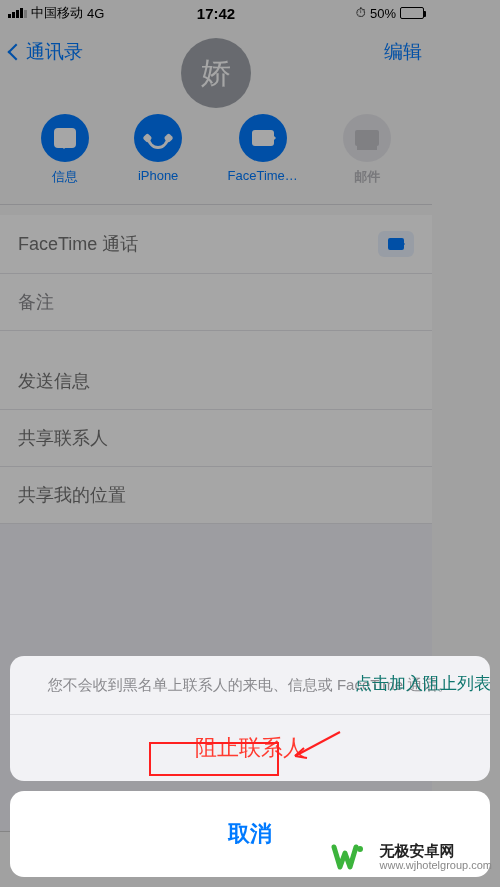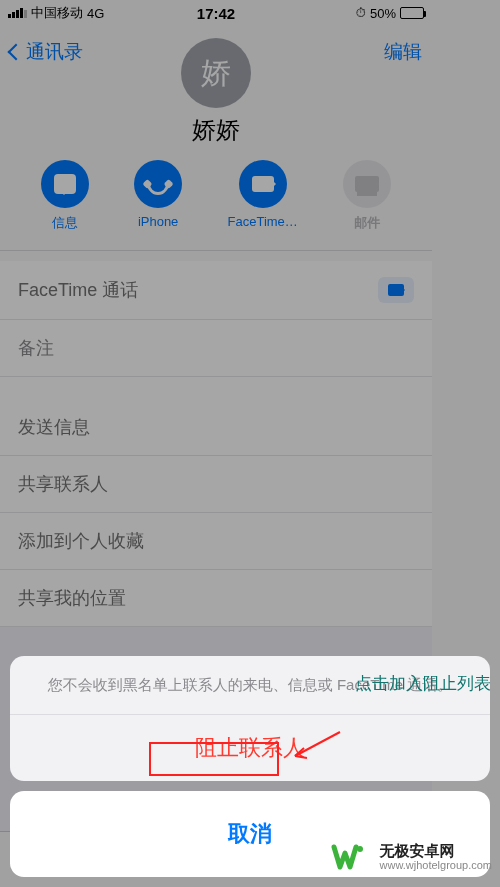--- a/index.html
+++ b/index.html
@@ -113,21 +113,20 @@
   <div class="nav-header">
     <div class="back">
       <span class="chevron-left"></span>
       <span>通讯录</span>
     </div>
     <div class="edit">编辑</div>
   </div>
 
   <div class="contact-header">
     <div class="avatar">娇</div>
-    <div class="contact-name">娇娇</div>
 
     <div class="action-row">
       <div class="action">
         <div class="circ">
             <span class="msg-icon"></span>
           </div>
         <span>信息</span>
       </div>
       <div class="action">
         <div class="circ">
@@ -158,23 +157,20 @@
         </span>
     </div>
     <div class="row muted">
       <span>备注</span>
     </div>
     <div class="row section-gap">
       <span>发送信息</span>
     </div>
     <div class="row">
       <span>共享联系人</span>
-    </div>
-    <div class="row">
-      <span>添加到个人收藏</span>
     </div>
     <div class="row">
       <span>共享我的位置</span>
     </div>
   </div>
 
   <div class="tabbar">
     <span>个人收藏</span>
     <span>最近通话</span>
     <span>通讯录</span>

